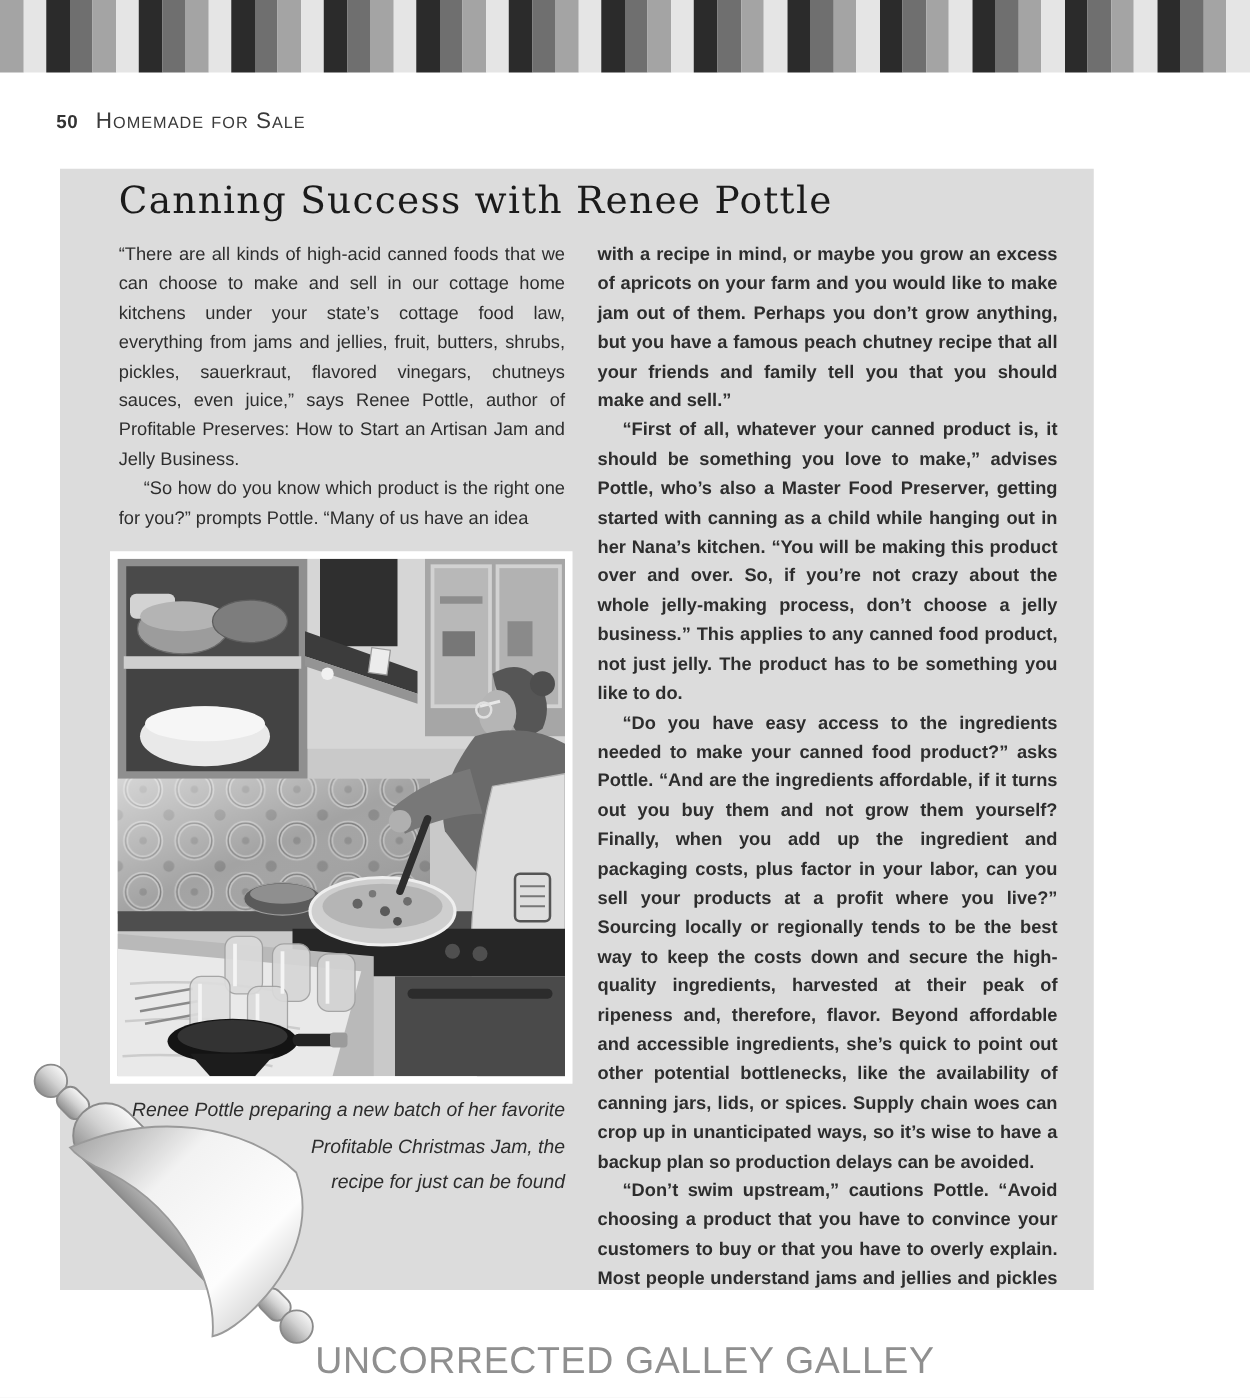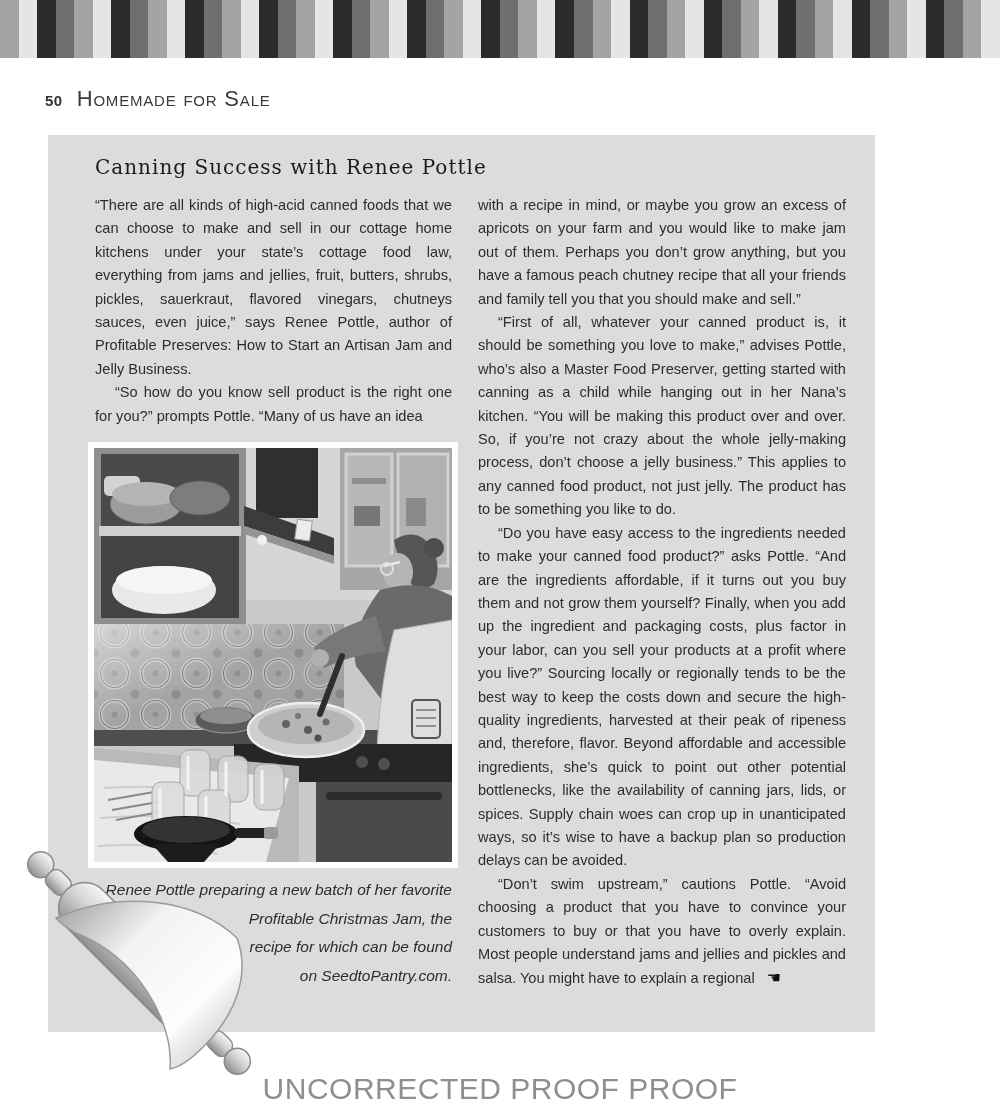--- a/index.html
+++ b/index.html
@@ -7,29 +7,29 @@
   body { width:1000px; height:1118px; overflow:hidden; font-family:"Liberation Sans",sans-serif; }
   .page { position:relative; width:1000px; height:1118px; background:#ffffff; }
 
   
   .stripe-bar { position:absolute; left:0; top:0; width:1000px; height:58px; display:flex; }
   .stripe-bar div { flex:1 0 auto; height:58px; }
 
   
   .runhead { position:absolute; top:86px; left:45px; color:#2f2f2f; white-space:nowrap; }
   .pagenum { font-weight:bold; font-size:15px; letter-spacing:.5px; margin-right:14px; color:#333; }
-  .headtitle { font-variant:small-caps; font-size:22px; letter-spacing:.8px; color:#3a3a3a; }
+  .headtitle { font-variant:small-caps; font-size:18px; letter-spacing:.8px; color:#3a3a3a; }
 
   
   .panel { position:absolute; left:48px; top:135px; width:827px; height:897px; background:#dcdcdc; overflow:hidden; }
-  .panel-title { font-family:"DejaVu Serif","Liberation Serif",serif; font-weight:400; font-size:20px;
-                 letter-spacing:1px; color:#1b1b1b; margin:20px 0 15px 47px; }
+  .panel-title { font-family:"DejaVu Serif","Liberation Serif",serif; font-weight:400; font-size:30px;
+                 letter-spacing:1px; color:#1b1b1b; margin:8px 0 15px 47px; }
   .columns { display:flex; gap:26px; padding:0 29px 0 47px; }
   .col-left  { width:357px; flex:0 0 357px; }
-  .col-right { width:368px; flex:0 0 368px; }
+  .col-right { width:368px; flex:0 0 368px;font-weight:bold; }
   .col p { text-align:justify; font-size:14.6px; line-height:23.4px; color:#2d2d2d; }
   .col p.indent { text-indent:20px; }
 
   
   .photo-frame { width:370px; height:426px; background:#ffffff; padding:6px; margin:14px 0 8px -7px; }
   svg.photo { width:358px; height:414px; display:block; }
 
   
   .caption { text-align:right; font-style:italic; font-size:15.5px; line-height:28.5px; color:#2d2d2d; margin-top:2px; }
   .credit { font-style:normal; font-variant:small-caps; font-size:14.5px; letter-spacing:.3px; color:#2d2d2d; }
@@ -109,21 +109,21 @@
   <div class="runhead">
     <span class="pagenum">50</span><span class="headtitle">Homemade for Sale</span>
   </div>
 
   <div class="panel">
     <h1 class="panel-title">Canning Success with Renee Pottle</h1>
 
     <div class="columns">
       <div class="col col-left">
         <p>“There are all kinds of high-acid canned foods that we can choose to make and sell in our cottage home kitchens under your state’s cottage food law, everything from jams and jellies, fruit, butters, shrubs, pickles, sauerkraut, flavored vinegars, chutneys sauces, even juice,” says Renee Pottle, author of Profitable Preserves: How to Start an Artisan Jam and Jelly Business.</p>
-        <p class="indent">“So how do you know sell product is the right one for you?” prompts Pottle. “Many of us have an idea</p>
+        <p class="indent">“So how do you know which product is the right one for you?” prompts Pottle. “Many of us have an idea</p>
 
         <figure class="photo-frame">
 
           <svg class="photo" viewBox="0 0 358 414">
             <defs>
               <pattern id="tin" width="41" height="41" patternUnits="userSpaceOnUse">
                 <rect width="41" height="41" fill="#a3a3a3"></rect>
                 <circle cx="20.5" cy="20.5" r="14" fill="none" stroke="#c4c4c4" stroke-width="4"></circle>
                 <circle cx="20.5" cy="20.5" r="14" fill="none" stroke="#7c7c7c" stroke-width="1.2"></circle>
                 <circle cx="0" cy="0" r="4.5" fill="#8b8b8b"></circle>
@@ -235,22 +235,21 @@
               <polygon points="58,396 126,396 110,414 74,414" fill="#1c1c1c"></polygon>
               <rect x="140" y="380" width="36" height="10" rx="5" fill="#222222"></rect>
               <rect x="170" y="379" width="14" height="12" rx="3" fill="#9b9b9b"></rect>
             </g>
           </svg>
         </figure>
 
         <div class="caption">
           <div>Renee Pottle preparing a new batch of her favorite</div>
           <div>Profitable Christmas Jam, the</div>
-          <div>recipe for which can be found</div>
-          <div>on SeedtoPantry.com.</div>
+          <div>recipe for just can be found</div>
         </div>
       </div>
 
       <div class="col col-right">
         <p>with a recipe in mind, or maybe you grow an excess of apricots on your farm and you would like to make jam out of them. Perhaps you don’t grow anything, but you have a famous peach chutney recipe that all your friends and family tell you that you should make and sell.”</p>
         <p class="indent">“First of all, whatever your canned product is, it should be something you love to make,” advises Pottle, who’s also a Master Food Preserver, getting started with canning as a child while hanging out in her Nana’s kitchen. “You will be making this product over and over. So, if you’re not crazy about the whole jelly-making process, don’t choose a jelly business.” This applies to any canned food product, not just jelly. The product has to be something you like to do.</p>
         <p class="indent">“Do you have easy access to the ingredients needed to make your canned food product?” asks Pottle. “And are the ingredients affordable, if it turns out you buy them and not grow them yourself? Finally, when you add up the ingredient and packaging costs, plus factor in your labor, can you sell your products at a profit where you live?” Sourcing locally or regionally tends to be the best way to keep the costs down and secure the high-quality ingredients, harvested at their peak of ripeness and, therefore, flavor. Beyond affordable and accessible ingredients, she’s quick to point out other potential bottlenecks, like the availability of canning jars, lids, or spices. Supply chain woes can crop up in unanticipated ways, so it’s wise to have a backup plan so production delays can be avoided.</p>
         <p class="indent"><span>“Don’t swim upstream,” cautions Pottle. “Avoid choosing a product that you have to convince your customers to buy or that you have to overly explain. Most people understand jams and jellies and pickles and salsa. You might have to explain a regional</span><span class="hand">☚</span></p>
       </div>
     </div>
@@ -273,14 +272,14 @@
     <g transform="rotate(45 135 120)" stroke="#8a8a8a" stroke-width="1.5">
       <circle cx="-4" cy="120" r="13" fill="url(#pinGrad)"></circle>
       <rect x="8" y="110" width="26" height="20" rx="8" fill="url(#pinGrad)"></rect>
       <rect x="32" y="94" width="206" height="52" rx="26" fill="url(#pinGrad)"></rect>
       <rect x="236" y="110" width="26" height="20" rx="8" fill="url(#pinGrad)"></rect>
       <circle cx="274" cy="120" r="13" fill="url(#pinGrad)"></circle>
     </g>
     <path d="M 52,75 C 118,46 192,56 233,95 C 247,133 230,172 203,200 C 190,214 176,224 166,226 C 170,180 135,115 72,90 C 63,85 56,80 52,75 Z" fill="url(#sheetGrad)" stroke="#9a9a9a" stroke-width="1.5"></path>
   </svg>
 
-  <div class="galley">UNCORRECTED PROOF PROOF</div>
+  <div class="galley">UNCORRECTED GALLEY GALLEY</div>
 </div>
 
 </body></html>

